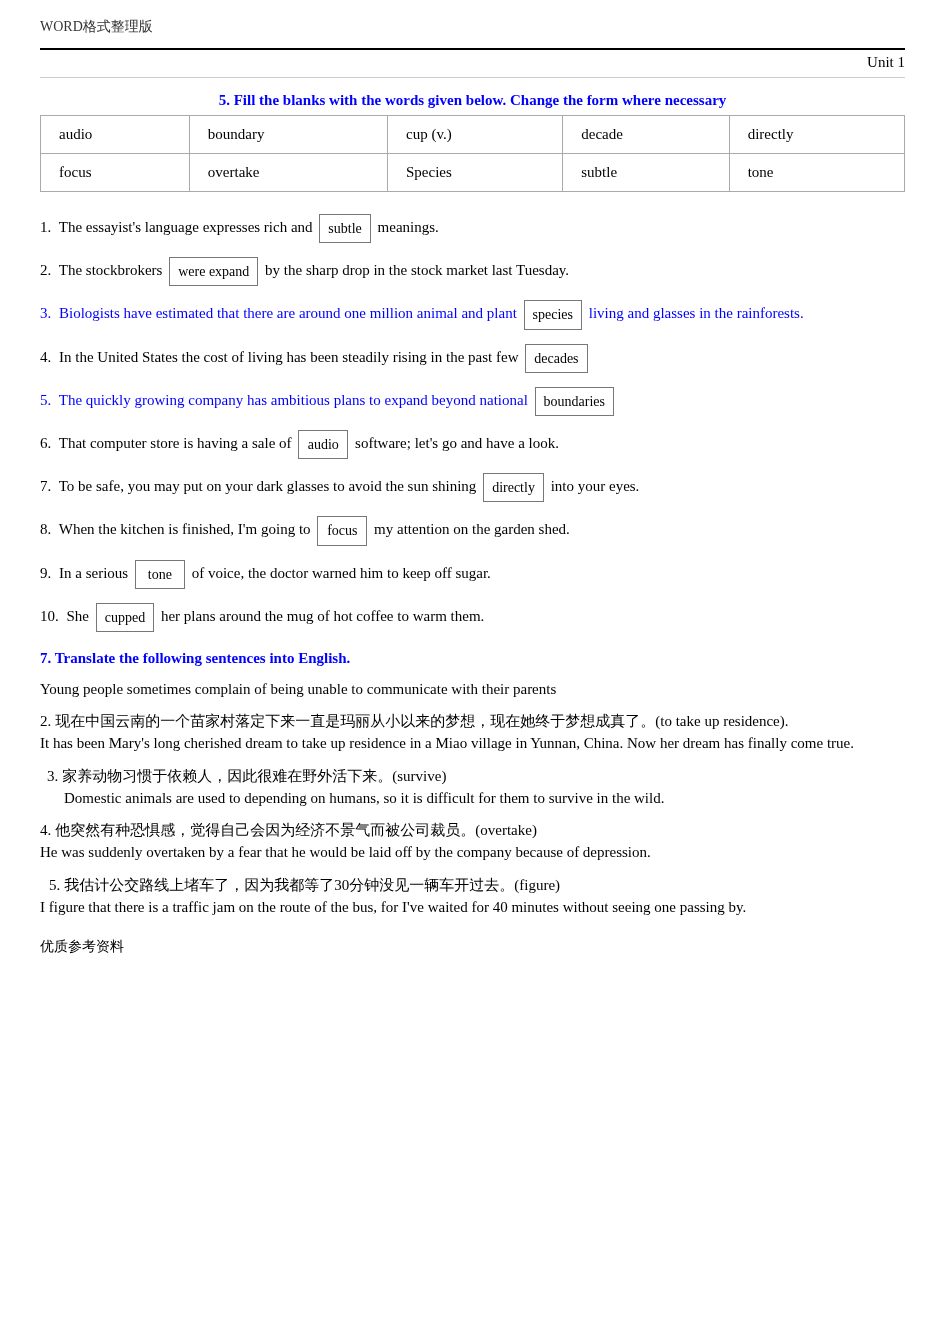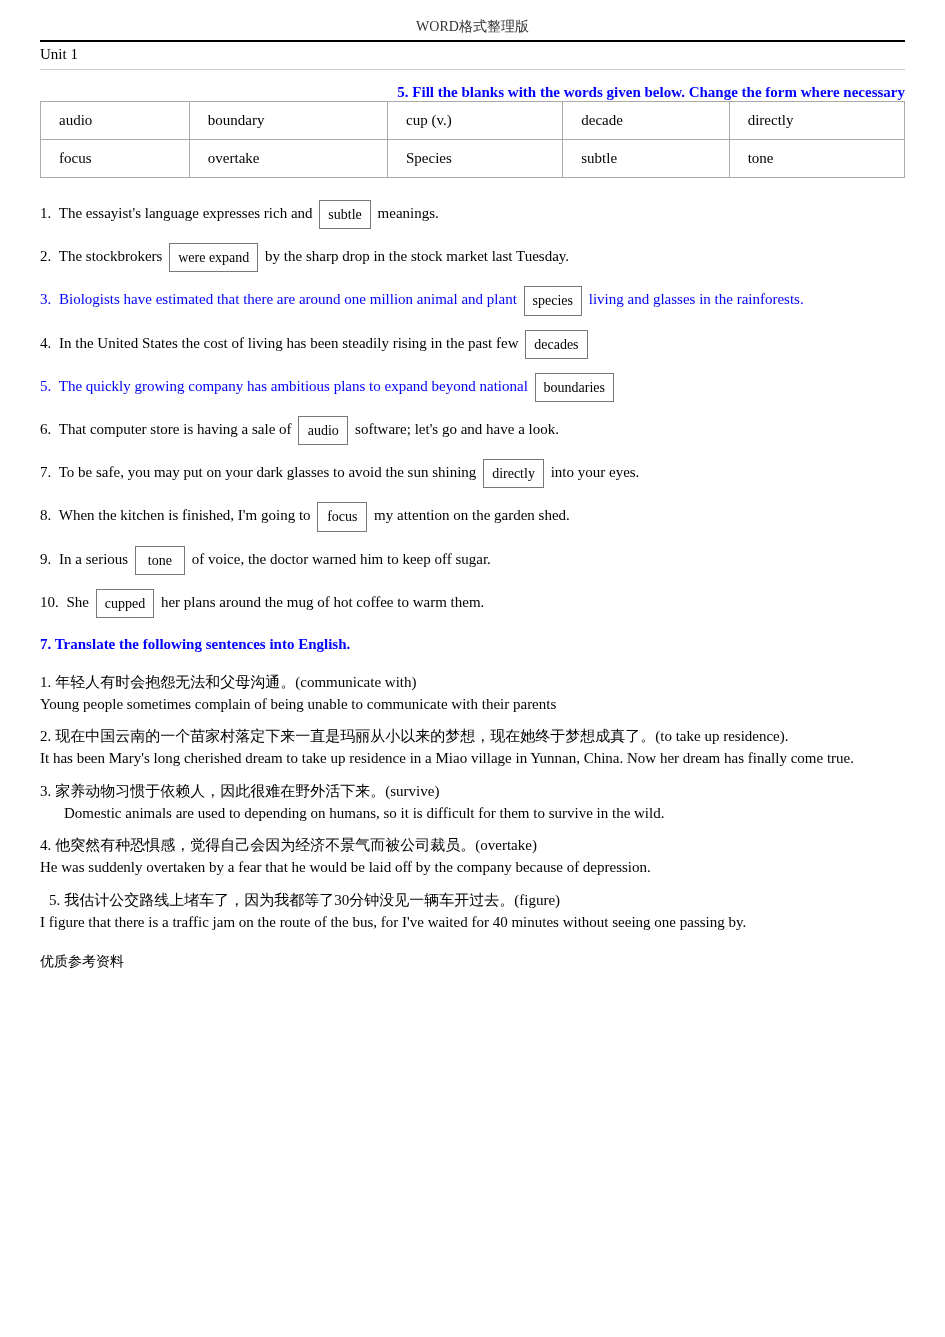--- a/index.html
+++ b/index.html
@@ -6,41 +6,40 @@
     body {
       background: #fff;
       font-family: "Times New Roman", serif;
       font-size: 15px;
       color: #000;
       width: 945px;
       min-height: 1337px;
       padding: 18px 40px 30px 40px;
     }
     .top-label {
-      text-align: center;
       font-size: 14px;
       color: #333;
       border-bottom: 2px solid #000;
-      padding-bottom: 4px;
+      padding-bottom: 12px;
       margin-bottom: 4px;
     }
     .unit-label {
-      text-align: left;
+      text-align: right;
       font-size: 15px;
       color: #000;
       border-bottom: 1px solid #ccc;
       padding-bottom: 6px;
       margin-bottom: 14px;
     }
     .section-title {
-      text-align: right;
+      text-align: center;
       font-size: 15px;
       font-weight: bold;
       color: #00f;
-      margin-bottom: 0;
+      margin-bottom: 6px;
     }
     .word-table {
       width: 100%;
       border-collapse: collapse;
       margin-bottom: 22px;
     }
     .word-table td {
       border: 1px solid #aaa;
       padding: 10px 18px;
       font-size: 15px;
@@ -67,21 +66,21 @@
       margin: 0 3px;
       background: #fff;
       min-width: 50px;
       text-align: center;
       vertical-align: middle;
     }
     .section2-title {
       font-size: 15px;
       font-weight: bold;
       color: #00f;
-      margin-bottom: 20px;
+      margin-bottom: 10px;
       margin-top: 18px;
     }
     .translate-chinese {
       color: #000;
     }
     .translate-english {
       color: #000;
       line-height: 1.7;
     }
     .footer-label {
@@ -127,29 +126,28 @@
     <div class="sentence-line"><span style="margin-right: 4px;">7.</span><span> To be safe, you may put on your dark glasses to avoid the sun shining </span><span class="inline-box">directly</span><span> into your eyes.</span></div>
     <div class="sentence-line"><span style="margin-right: 4px;">8.</span><span> When the kitchen is finished, I'm going to </span><span class="inline-box">focus</span><span> my attention on the garden shed.</span></div>
     <div class="sentence-line"><span style="margin-right: 4px;">9.</span><span> In a serious </span><span class="inline-box">tone</span><span> of voice, the doctor warned him to keep off sugar.</span></div>
     <div class="sentence-line"><span style="margin-right: 4px;">10.</span><span> She </span><span class="inline-box">cupped</span><span> her plans around the mug of hot coffee to warm them.</span></div>
   </div>
 
 <div class="section2-title">7. Translate the following sentences into English.</div>
 
 <div id="translate-container">
     <div style="margin-bottom: 10px;">
-      <div style="margin-left: 0px;"><span style="margin-right: 4px;">1.</span><span class="translate-chinese">年轻人有时会抱怨无法和父母沟通。(communicate with)</span></div>
       <div class="translate-english" style="margin-left: 0px;">Young people sometimes complain of being unable to communicate with their parents</div>
     </div>
     <div style="margin-bottom: 10px;">
       <div style="margin-left: 0px;"><span style="margin-right: 4px;">2.</span><span class="translate-chinese">现在中国云南的一个苗家村落定下来一直是玛丽从小以来的梦想，现在她终于梦想成真了。(to take up residence).</span></div>
       <div class="translate-english" style="margin-left: 0px;">It has been Mary's long cherished dream to take up residence in a Miao village in Yunnan, China. Now her dream has finally come true.</div>
     </div>
     <div style="margin-bottom: 10px;">
-      <div style="margin-left: 0px; font-family: Liberation Serif, serif;"><span style="margin-right: 4px;">3.</span><span class="translate-chinese">家养动物习惯于依赖人，因此很难在野外活下来。(survive)</span></div>
+      <div style="margin-left: 7px; font-family: Liberation Serif, serif;"><span style="margin-right: 4px;">3.</span><span class="translate-chinese">家养动物习惯于依赖人，因此很难在野外活下来。(survive)</span></div>
       <div class="translate-english" style="margin-left: 24px;">Domestic animals are used to depending on humans, so it is difficult for them to survive in the wild.</div>
     </div>
     <div style="margin-bottom: 10px;">
       <div style="margin-left: 0px;"><span style="margin-right: 4px;">4.</span><span class="translate-chinese">他突然有种恐惧感，觉得自己会因为经济不景气而被公司裁员。(overtake)</span></div>
       <div class="translate-english" style="margin-left: 0px;">He was suddenly overtaken by a fear that he would be laid off by the company because of depression.</div>
     </div>
     <div style="margin-bottom: 10px;">
       <div style="margin-left: 9px;"><span style="margin-right: 4px;">5.</span><span class="translate-chinese">我估计公交路线上堵车了，因为我都等了30分钟没见一辆车开过去。(figure)</span></div>
       <div class="translate-english" style="margin-left: 0px;">I figure that there is a traffic jam on the route of the bus, for I've waited for 40 minutes without seeing one passing by.</div>
     </div>

